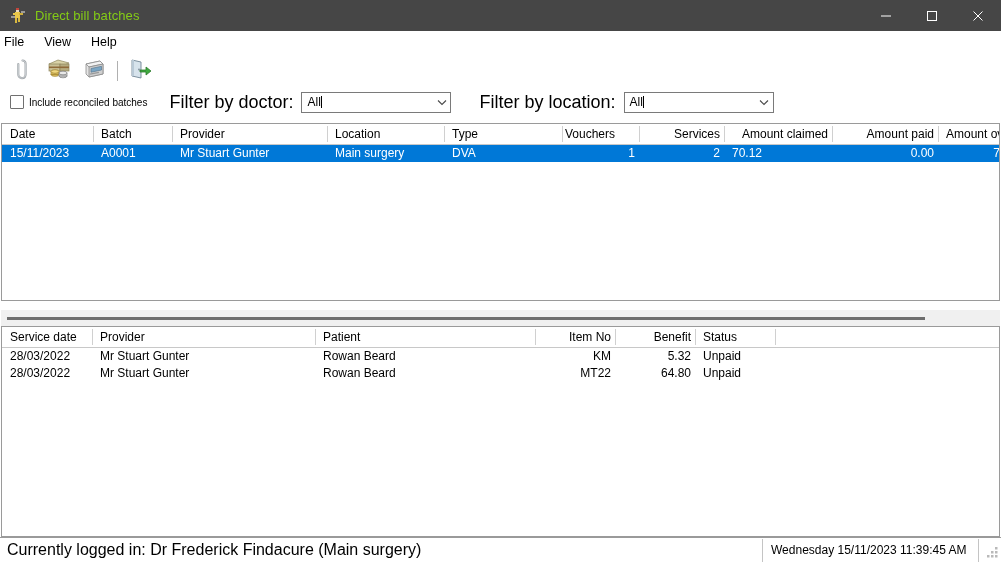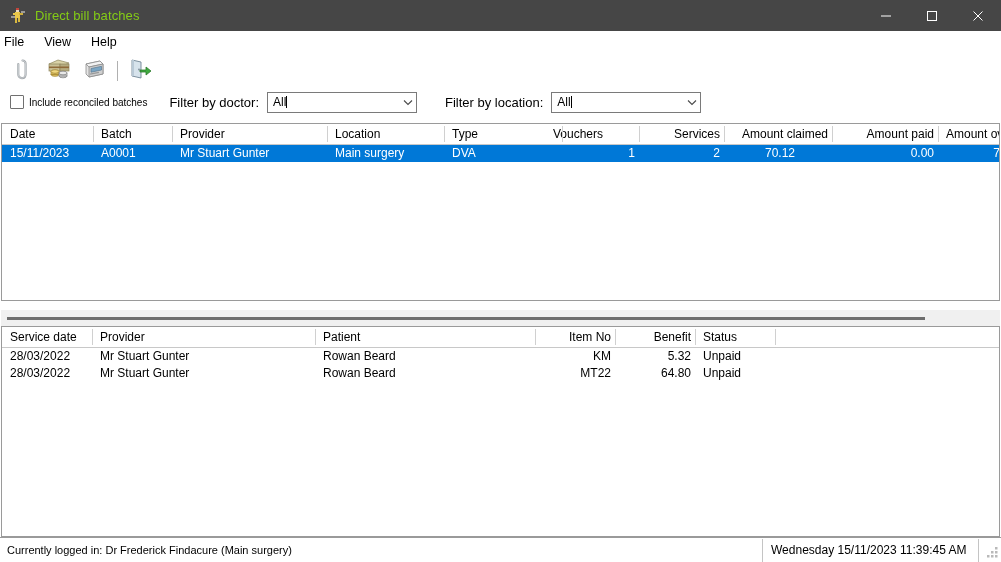--- a/index.html
+++ b/index.html
@@ -118,21 +118,21 @@
     width: 12px;
     height: 12px;
     border: 1px solid #707070;
     background: #ffffff;
     border-radius: 1px;
     margin-right: 5px;
     flex: 0 0 auto;
   }
   .chk-label { font-size: 10px; white-space: nowrap; }
   .flabel {
-    font-size: 13px;
+    font-size: 18px;
     white-space: nowrap;
     margin-right: 8px;
   }
   .combo {
     width: 150px;
     height: 21px;
     border: 1px solid #7a7a7a;
     background: #ffffff;
     display: flex;
     align-items: center;
@@ -262,21 +262,21 @@
     height: 25px;
     background: #ffffff;
     border-top: 1px solid #9a9a9a;
     display: flex;
     align-items: center;
     flex: 0 0 auto;
     box-sizing: border-box;
     position: relative;
   }
   .status-left {
-    font-size: 11px;
+    font-size: 16px;
     padding-left: 7px;
     flex: 1 1 auto;
     white-space: nowrap;
   }
   .status-sep {
     width: 1px;
     height: 23px;
     background: #c4c4c4;
     flex: 0 0 auto;
   }
@@ -414,21 +414,21 @@
     </div>
   </div>
 
   <div class="grid grid-top">
     <div class="hdr" id="batches-header">
         <div class="hcell" style="left: 4px; width: 87px; text-align: left;">Date</div>
         <div class="hcell" style="left: 95px; width: 75px; text-align: left;">Batch</div>
         <div class="hcell" style="left: 174px; width: 151px; text-align: left;">Provider</div>
         <div class="hcell" style="left: 446px; width: 114px; text-align: left;">Type</div>
         <div class="hcell" style="left: 329px; width: 113px; text-align: left;">Location</div>
-        <div class="hcell" style="left: 532px; width: 73px; text-align: right;">Vouchers</div>
+        <div class="hcell" style="left: 544px; width: 73px; text-align: right;">Vouchers</div>
         <div class="hcell" style="left: 641px; width: 81px; text-align: right;">Services</div>
         <div class="hcell" style="left: 726px; width: 104px; text-align: right;">Amount claimed</div>
         <div class="hcell" style="left: 834px; width: 102px; text-align: right;">Amount paid</div>
         <div class="hcell" style="left: 940px; width: 62px; text-align: right;">Amount ov</div>
         <div class="hsep" style="left: 91px;"></div>
         <div class="hsep" style="left: 170px;"></div>
         <div class="hsep" style="left: 325px;"></div>
         <div class="hsep" style="left: 442px;"></div>
         <div class="hsep" style="left: 560px;"></div>
         <div class="hsep" style="left: 637px;"></div>
@@ -438,21 +438,21 @@
       </div>
     <div class="rows" id="batches-rows">
         <div class="row selected">
           <div class="cell" style="left: 4px; width: 87px; text-align: left;">15/11/2023</div>
           <div class="cell" style="left: 95px; width: 75px; text-align: left;">A0001</div>
           <div class="cell" style="left: 174px; width: 151px; text-align: left;">Mr Stuart Gunter</div>
           <div class="cell" style="left: 329px; width: 113px; text-align: left;">Main surgery</div>
           <div class="cell" style="left: 446px; width: 114px; text-align: left;">DVA</div>
           <div class="cell" style="left: 564px; width: 73px; text-align: right;">1</div>
           <div class="cell" style="left: 641px; width: 81px; text-align: right;">2</div>
-          <div class="cell" style="left: 726px; width: 104px; text-align: center;">70.12</div>
+          <div class="cell" style="left: 726px; width: 104px; text-align: left;">70.12</div>
           <div class="cell" style="left: 834px; width: 102px; text-align: right;">0.00</div>
           <div class="cell" style="left: 940px; width: 62px; text-align: right;">7</div>
         </div>
       </div>
   </div>
 
   <div class="hscroll">
     <div class="hscroll-track">
       <div class="hscroll-thumb" id="hthumb" style="width: 93%;"></div>
     </div>

